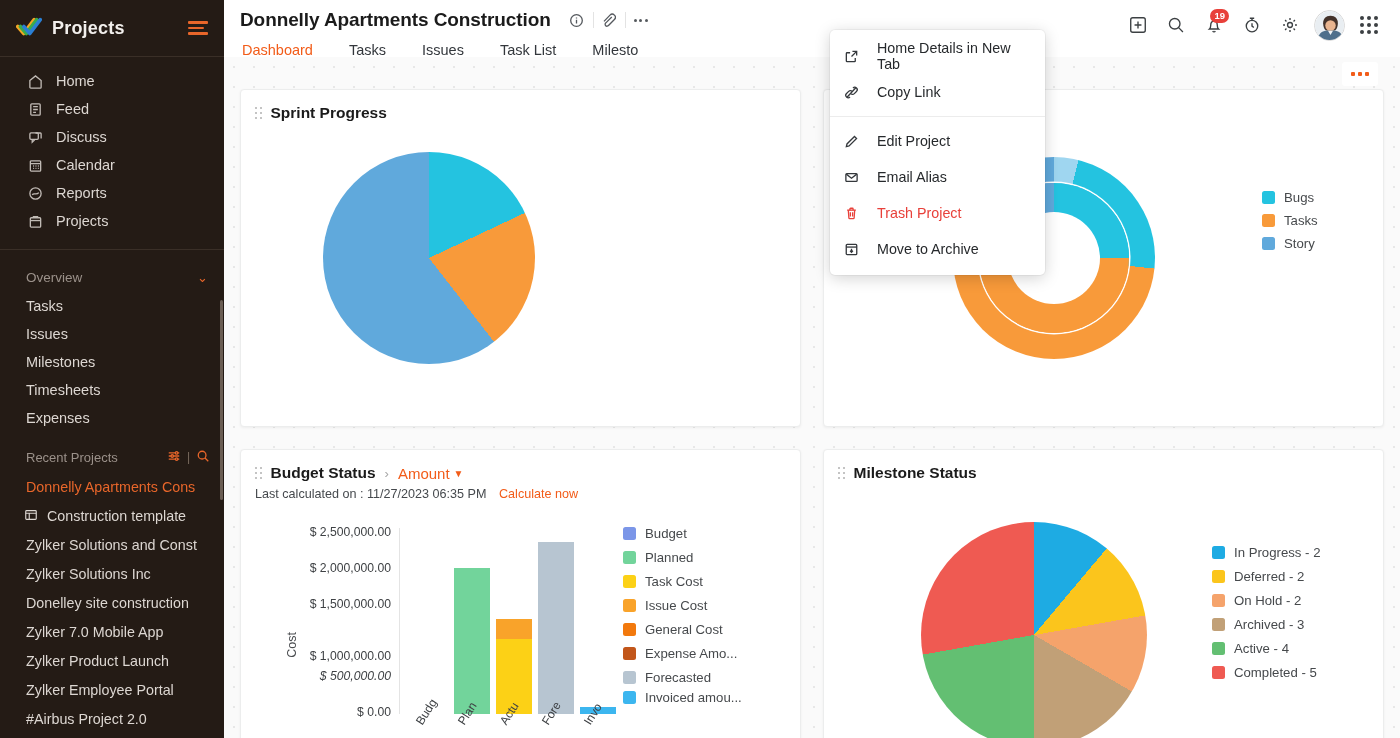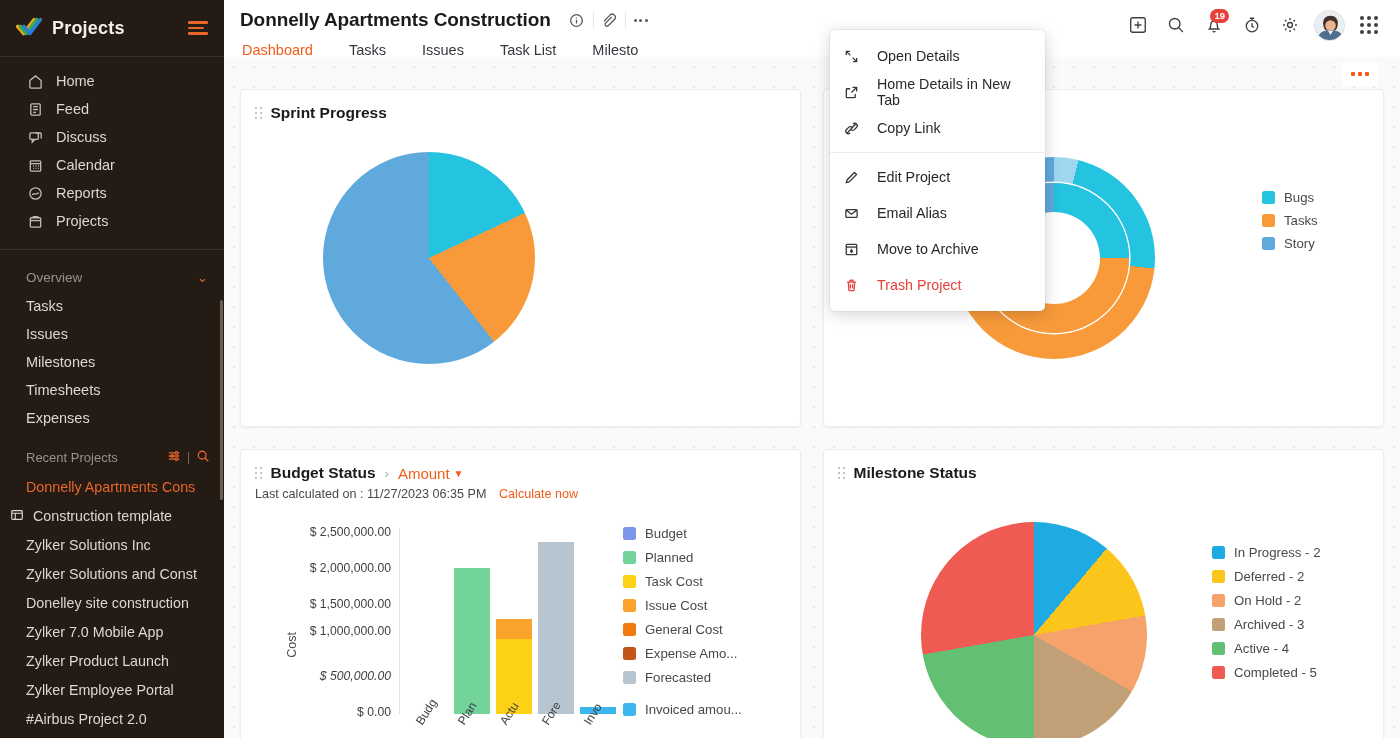--- a/index.html
+++ b/index.html
@@ -312,32 +312,32 @@
         <span><svg viewBox="0 0 16 16">
               <circle cx="7" cy="7" r="4.4"></circle>
               <path d="M10.3 10.3L14 14"></path>
             </svg></span>
       </span>
     </div>
 
     <div class="sb-proj active">
       <span>Donnelly Apartments Cons</span>
     </div>
-    <div class="sb-proj" style="padding-left:10px;">
+    <div class="sb-proj" style="padding-left:24px;">
       <span class="pico"><svg viewBox="0 0 16 16">
             <rect x="2" y="3" width="12" height="10" rx="1"></rect>
             <path d="M2 6h12M6 6v7"></path>
           </svg></span>
       <span>Construction template</span>
     </div>
     <div class="sb-proj">
+      <span>Zylker Solutions and Const</span>
+    </div>
+    <div class="sb-proj">
       <span>Zylker Solutions Inc</span>
-    </div>
-    <div class="sb-proj">
-      <span>Zylker Solutions and Const</span>
     </div>
     <div class="sb-proj">
       <span>Donelley site construction</span>
     </div>
     <div class="sb-proj">
       <span>Zylker 7.0 Mobile App</span>
     </div>
     <div class="sb-proj">
       <span>Zylker Product Launch</span>
     </div>
@@ -539,21 +539,21 @@
             <span>Last calculated on : 11/27/2023 06:35 PM</span>
             <span class="calc">Calculate now</span>
           </div>
 
           <div class="bc-wrap">
             <div class="bc-ylabel">Cost</div>
 
             <div class="bc-ytick" style="top:5px;  left:44px; width:106px;">$ 2,500,000.00</div>
             <div class="bc-ytick" style="top:41px; left:44px; width:106px;">$ 2,000,000.00</div>
             <div class="bc-ytick" style="top:77px; left:44px; width:106px;">$ 1,500,000.00</div>
-            <div class="bc-ytick" style="top:104px;left:44px; width:106px;">$ 1,000,000.00</div>
+            <div class="bc-ytick" style="top:129px;left:44px; width:106px;">$ 1,000,000.00</div>
             <div class="bc-ytick" style="top:149px;left:44px; width:106px;font-style:italic;">$ 500,000.00</div>
             <div class="bc-ytick" style="top:185px;left:44px; width:106px;">$ 0.00</div>
 
             <div class="bc-plot" style="left:158px; top:8px; width:212px; height:186px;">
 
               <div class="bar" style="left:12px; width:36px; height:0px; background:#7b96e8;"></div>
 
               <div class="bar" style="left:54px; width:36px; height:146px; background:#72d49b;"></div>
 
               <div class="bar" style="left:96px; width:36px; height:75px; background:#fcd116;"></div>
@@ -588,21 +588,21 @@
                 <span class="lg-txt">Issue Cost</span>
               </div>
               <div class="lg-row" style="margin-bottom:9px;">
                 <span class="lg-sw" style="background:#f2790d;"></span>
                 <span class="lg-txt">General Cost</span>
               </div>
               <div class="lg-row" style="margin-bottom:9px;">
                 <span class="lg-sw" style="background:#c2561a;"></span>
                 <span class="lg-txt">Expense Amo...</span>
               </div>
-              <div class="lg-row" style="margin-bottom:17px;">
+              <div class="lg-row" style="margin-bottom:5px;">
                 <span class="lg-sw" style="background:#b7c5d1;"></span>
                 <span class="lg-txt">Forecasted</span>
               </div>
               <div class="lg-row" style="margin-bottom:0;">
                 <span class="lg-sw" style="background:#3cb6ef;"></span>
                 <span class="lg-txt">Invoiced amou...</span>
               </div>
             </div>
           </div>
         </div>
@@ -658,29 +658,20 @@
           </div>
         </div>
 
       </div>
     </div>
 
     <div class="ctxmenu">
       <div class="ctx-item">
         <span class="ctx-ico">
             <svg viewBox="0 0 16 16">
-              <path d="M6.3 2.5H2.5v3.8M9.7 13.5h3.8V9.7"></path>
-              <path d="M2.5 2.5l4.3 4.3M13.5 13.5L9.2 9.2"></path>
-            </svg>
-          </span>
-        <span>Open Details</span>
-      </div>
-      <div class="ctx-item">
-        <span class="ctx-ico">
-            <svg viewBox="0 0 16 16">
               <path d="M9 2.5h4.5V7"></path>
               <path d="M13.5 2.5L8 8"></path>
               <path d="M12 9.5v3.2a.8.8 0 0 1-.8.8H3.3a.8.8 0 0 1-.8-.8V4.8a.8.8 0 0 1 .8-.8h3.2"></path>
             </svg>
           </span>
         <span>Home Details in New Tab</span>
       </div>
       <div class="ctx-item">
         <span class="ctx-ico">
             <svg viewBox="0 0 16 16">
@@ -701,38 +692,38 @@
         <span>Edit Project</span>
       </div>
       <div class="ctx-item">
         <span class="ctx-ico">
             <svg viewBox="0 0 16 16">
               <rect x="2" y="3.8" width="12" height="8.4" rx="1"></rect>
               <path d="M2.4 4.4L8 8.8l5.6-4.4"></path>
             </svg>
           </span>
         <span>Email Alias</span>
-      </div>
-      <div class="ctx-item">
-        <span class="ctx-ico">
-            <svg viewBox="0 0 16 16">
-              <rect x="2.4" y="2.6" width="11.2" height="10.8" rx="1"></rect>
-              <path d="M2.4 5.4h11.2"></path>
-              <path d="M8 7.3v3.4M6.5 9.3L8 10.9l1.5-1.6"></path>
-            </svg>
-          </span>
-        <span>Move to Archive</span>
       </div>
       <div class="ctx-item danger">
         <span class="ctx-ico">
             <svg viewBox="0 0 16 16">
               <path d="M3.4 4.4h9.2"></path>
               <path d="M4.6 4.4l.6 8.2a.9.9 0 0 0 .9.8h3.8a.9.9 0 0 0 .9-.8l.6-8.2"></path>
               <path d="M6.3 4.4V3.1a.7.7 0 0 1 .7-.7h2a.7.7 0 0 1 .7.7v1.3"></path>
               <path d="M6.8 6.6v4.6M9.2 6.6v4.6"></path>
             </svg>
           </span>
         <span>Trash Project</span>
       </div>
+      <div class="ctx-item">
+        <span class="ctx-ico">
+            <svg viewBox="0 0 16 16">
+              <rect x="2.4" y="2.6" width="11.2" height="10.8" rx="1"></rect>
+              <path d="M2.4 5.4h11.2"></path>
+              <path d="M8 7.3v3.4M6.5 9.3L8 10.9l1.5-1.6"></path>
+            </svg>
+          </span>
+        <span>Move to Archive</span>
+      </div>
     </div>
 
   </section>
 </div>
 
 </body></html>

